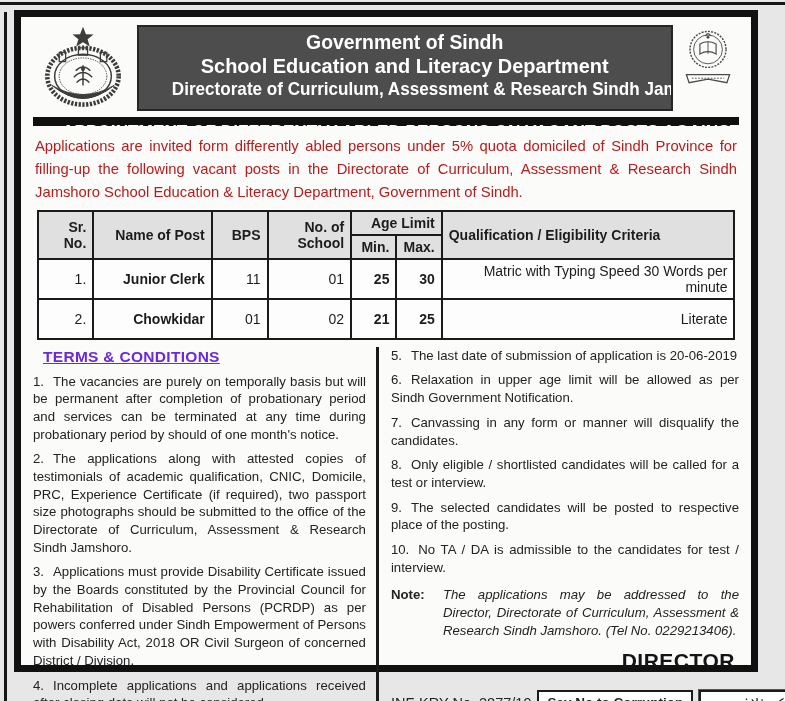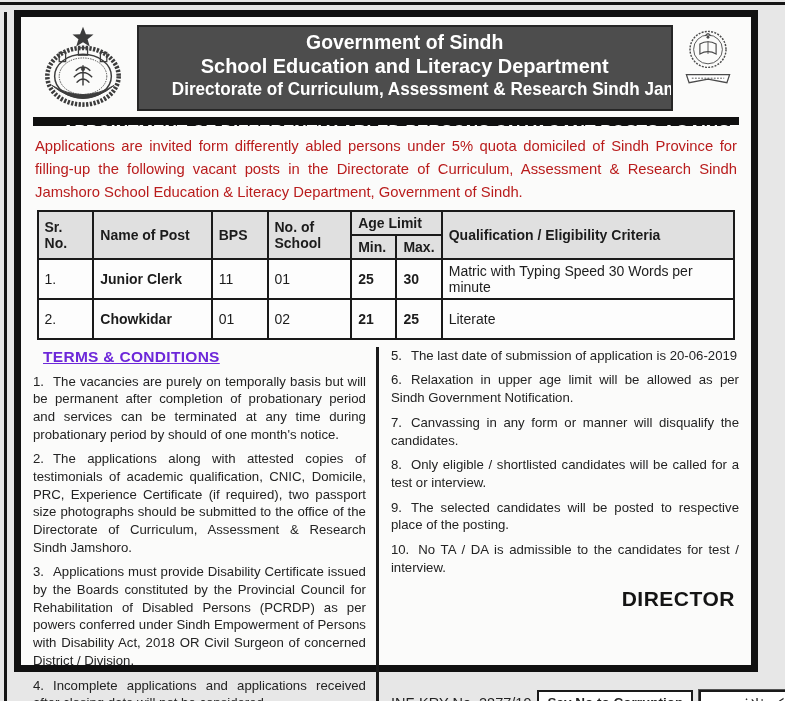--- a/index.html
+++ b/index.html
@@ -49,21 +49,21 @@
 
   .intro{
     font-size:14.8px;line-height:1.55;text-align:justify;
     margin:2px 2px 6px 2px;color:#b91c1c;
   }
 
   
   table.posts{border-collapse:collapse;width:99%;margin:0 auto 4px auto;}
   table.posts th,table.posts td{
     border:2px solid #1a1a1a;
-    font-size:14px;padding:3px 6px;text-align:left;vertical-align:middle;
+    font-size:14px;padding:3px 6px;text-align:right;vertical-align:middle;
   }
   table.posts th{background:#e0e0e0;font-weight:bold;}
   table.posts td{background:#fdfdfd;height:32px;}
   td.qual,th.qual{text-align:left;padding-left:8px;}
   .cell-b{font-weight:bold;}
   col.c-sr{width:8%;}col.c-name{width:17%;}col.c-bps{width:8%;}col.c-posts{width:12%;}
   col.c-min{width:6.5%;}col.c-max{width:6.5%;}col.c-qual{width:42%;}
 
   
   .terms{display:flex;flex:1;margin-top:3px;}
@@ -195,20 +195,24 @@
       <p class="term"><span class="tnum">4.</span><span>Incomplete applications and applications received after closing date will not be considered.</span></p>
     </div>
     <div class="col col-r">
       <p class="term"><span class="tnum">5.</span><span>The last date of submission of application is 20-06-2019</span></p>
       <p class="term"><span class="tnum">6.</span><span>Relaxation in upper age limit will be allowed as per Sindh Government Notification.</span></p>
       <p class="term"><span class="tnum">7.</span><span>Canvassing in any form or manner will disqualify the candidates.</span></p>
       <p class="term"><span class="tnum">8.</span><span>Only eligible / shortlisted candidates will be called for a test or interview.</span></p>
       <p class="term"><span class="tnum">9.</span><span>The selected candidates will be posted to respective place of the posting.</span></p>
       <p class="term"><span class="tnum">10.</span><span>No TA / DA is admissible to the candidates for test / interview.</span></p>
 
+      <div class="note">
+        <span class="nlab">Note:</span>
+        <span class="ntxt">The applications may be addressed to the Director, Directorate of Curriculum, Assessment &amp; Research Sindh Jamshoro. (Tel No. 0229213406).</span>
+      </div>
 
       <div class="sig">DIRECTOR</div>
 
       <div class="foot">
         <span class="foot-ref">INF-KRY No. 2877/19</span>
         <span class="slogan-en">Say No to Corruption</span>
         <span class="slogan-ur" dir="rtl">ہم رشوت ستانی کے خلاف ہیں</span>
       </div>
     </div>
   </div>

